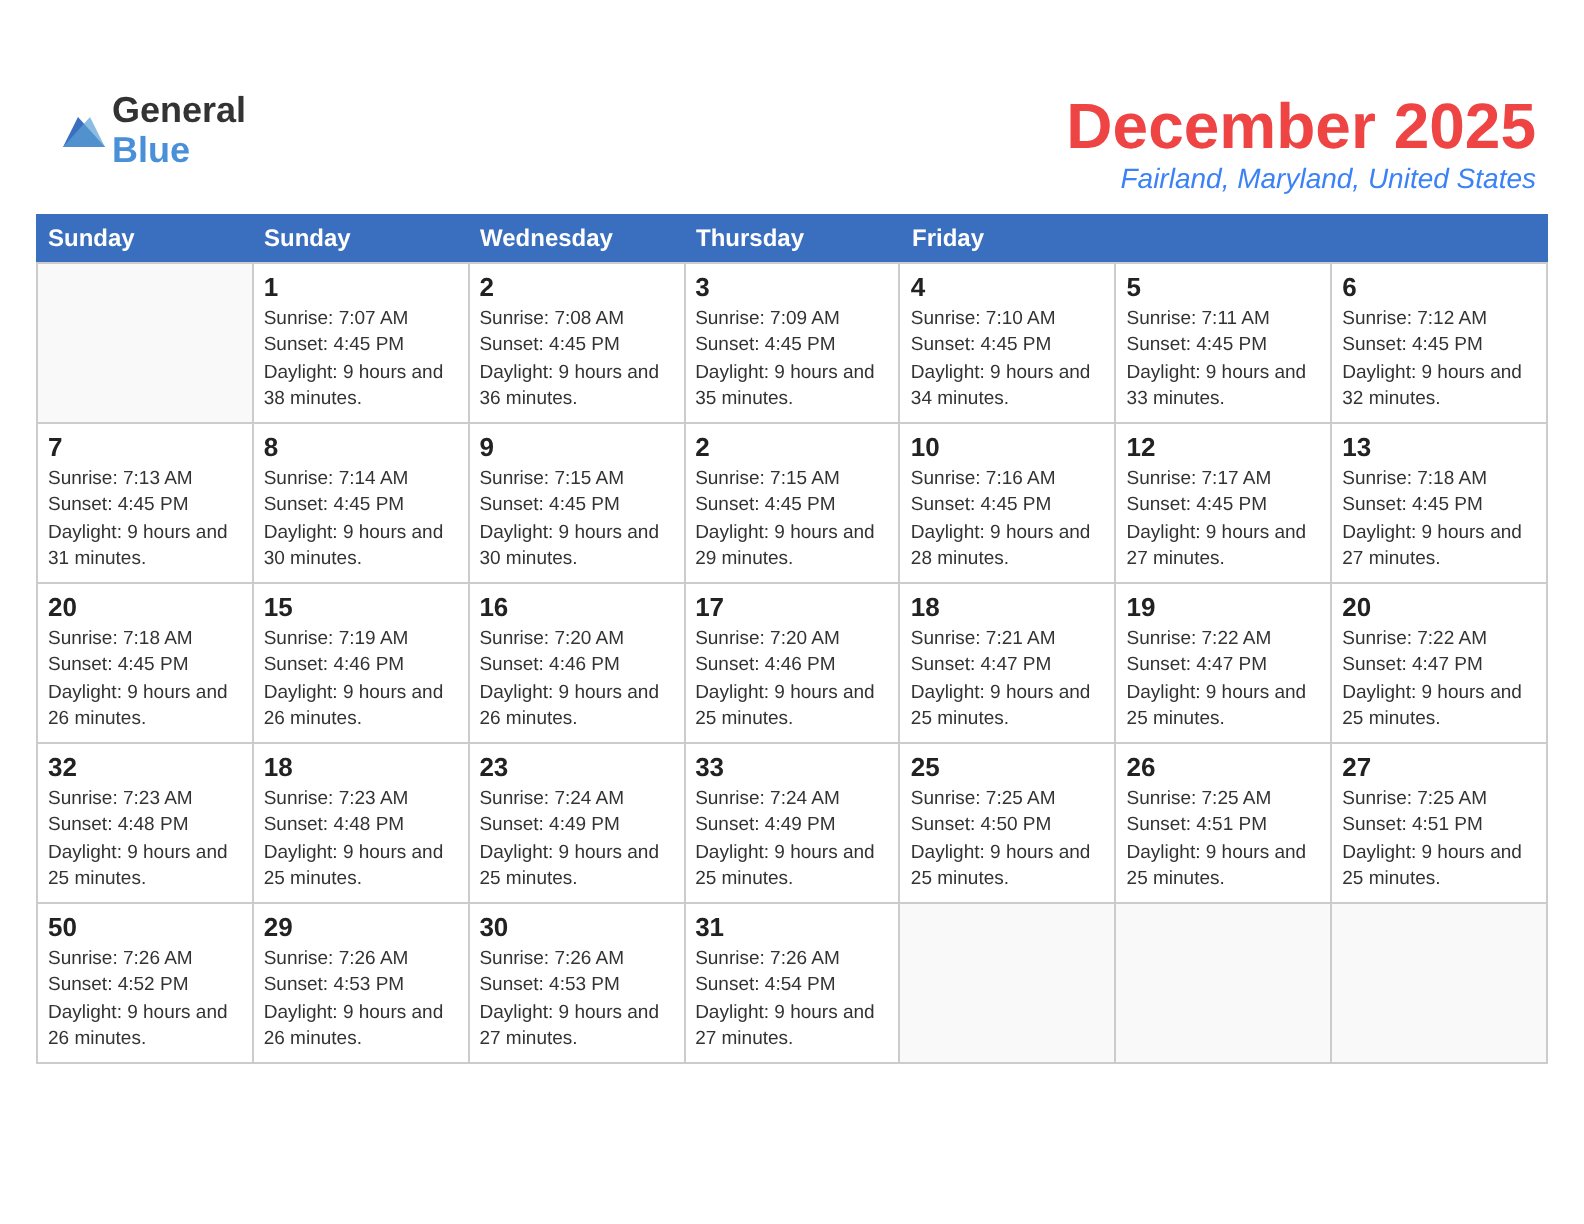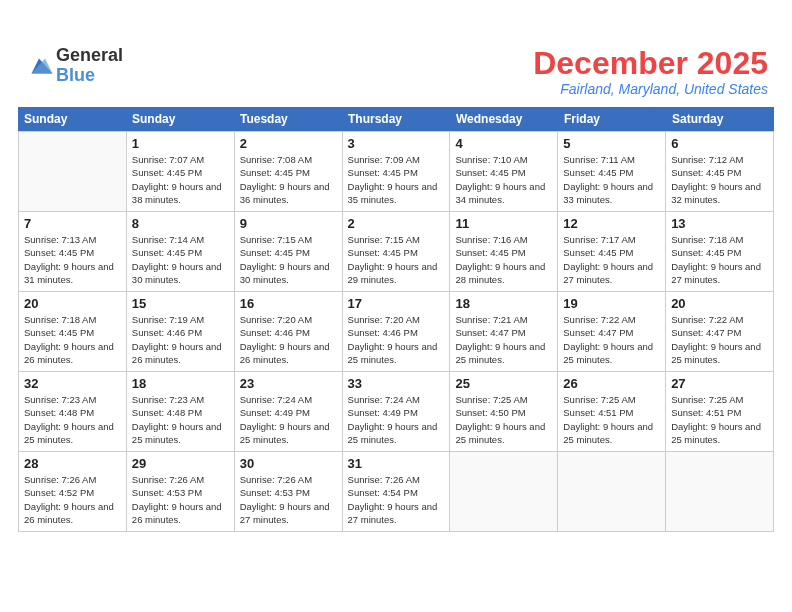--- a/index.html
+++ b/index.html
@@ -123,25 +123,23 @@
     <div class="title-block">
       <div class="month-title">December 2025</div>
       <div class="location">Fairland, Maryland, United States</div>
     </div>
   </div>
 
   <div class="calendar">
     <div class="cal-header" id="cal-header">
         <div class="cal-header-cell">Sunday</div>
         <div class="cal-header-cell">Sunday</div>
-        <div class="cal-header-cell">Tuesday</div>
+        <div class="cal-header-cell">Wednesday</div>
         <div class="cal-header-cell">Thursday</div>
-        <div class="cal-header-cell">Wednesday</div>
         <div class="cal-header-cell">Friday</div>
-        <div class="cal-header-cell">Saturday</div>
       </div>
     <div class="cal-body" id="cal-body">
         <div class="cal-cell empty"></div>
         <div class="cal-cell">
           <div class="day-num">1</div>
           <div class="day-info">Sunrise: 7:07 AM<br>Sunset: 4:45 PM<br>Daylight: 9 hours and 38 minutes.</div>
         </div>
         <div class="cal-cell">
           <div class="day-num">2</div>
           <div class="day-info">Sunrise: 7:08 AM<br>Sunset: 4:45 PM<br>Daylight: 9 hours and 36 minutes.</div>
@@ -172,21 +170,21 @@
         </div>
         <div class="cal-cell">
           <div class="day-num">9</div>
           <div class="day-info">Sunrise: 7:15 AM<br>Sunset: 4:45 PM<br>Daylight: 9 hours and 30 minutes.</div>
         </div>
         <div class="cal-cell">
           <div class="day-num">2</div>
           <div class="day-info">Sunrise: 7:15 AM<br>Sunset: 4:45 PM<br>Daylight: 9 hours and 29 minutes.</div>
         </div>
         <div class="cal-cell">
-          <div class="day-num">11</div>
+          <div class="day-num">10</div>
           <div class="day-info">Sunrise: 7:16 AM<br>Sunset: 4:45 PM<br>Daylight: 9 hours and 28 minutes.</div>
         </div>
         <div class="cal-cell">
           <div class="day-num">12</div>
           <div class="day-info">Sunrise: 7:17 AM<br>Sunset: 4:45 PM<br>Daylight: 9 hours and 27 minutes.</div>
         </div>
         <div class="cal-cell">
           <div class="day-num">13</div>
           <div class="day-info">Sunrise: 7:18 AM<br>Sunset: 4:45 PM<br>Daylight: 9 hours and 27 minutes.</div>
         </div>
@@ -240,21 +238,21 @@
         </div>
         <div class="cal-cell">
           <div class="day-num">26</div>
           <div class="day-info">Sunrise: 7:25 AM<br>Sunset: 4:51 PM<br>Daylight: 9 hours and 25 minutes.</div>
         </div>
         <div class="cal-cell">
           <div class="day-num">27</div>
           <div class="day-info">Sunrise: 7:25 AM<br>Sunset: 4:51 PM<br>Daylight: 9 hours and 25 minutes.</div>
         </div>
         <div class="cal-cell">
-          <div class="day-num">28</div>
+          <div class="day-num">50</div>
           <div class="day-info">Sunrise: 7:26 AM<br>Sunset: 4:52 PM<br>Daylight: 9 hours and 26 minutes.</div>
         </div>
         <div class="cal-cell">
           <div class="day-num">29</div>
           <div class="day-info">Sunrise: 7:26 AM<br>Sunset: 4:53 PM<br>Daylight: 9 hours and 26 minutes.</div>
         </div>
         <div class="cal-cell">
           <div class="day-num">30</div>
           <div class="day-info">Sunrise: 7:26 AM<br>Sunset: 4:53 PM<br>Daylight: 9 hours and 27 minutes.</div>
         </div>

